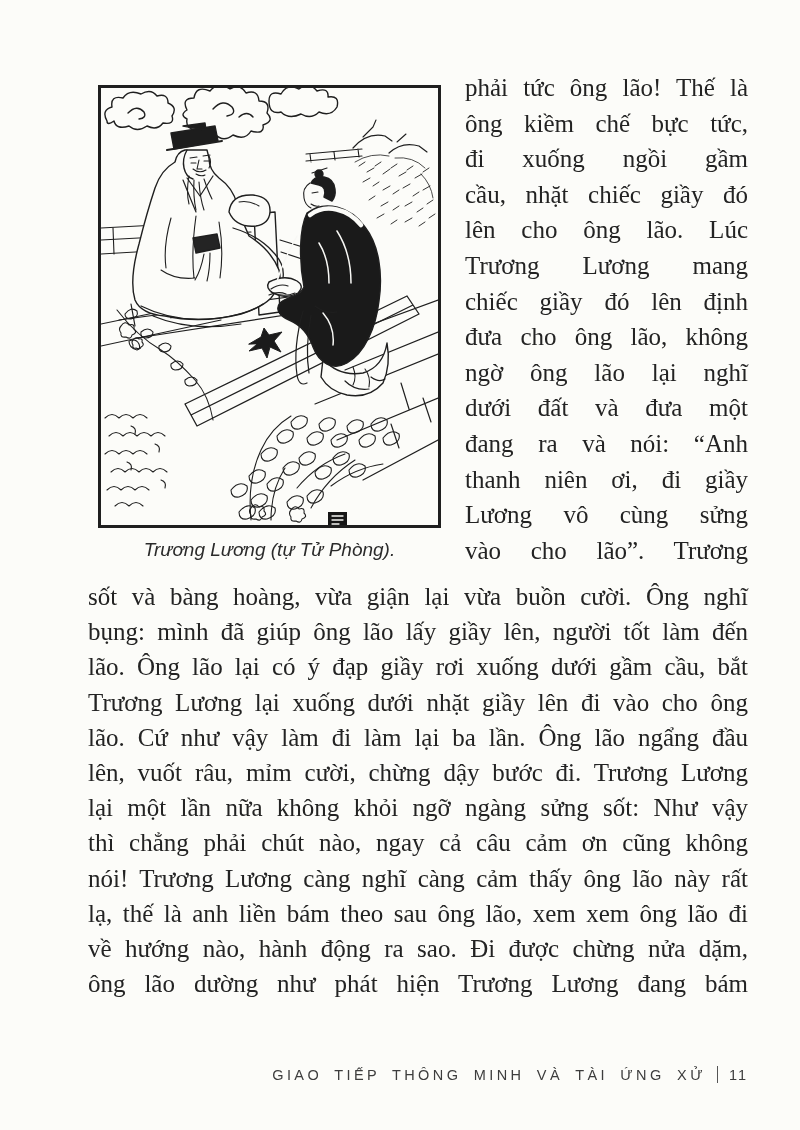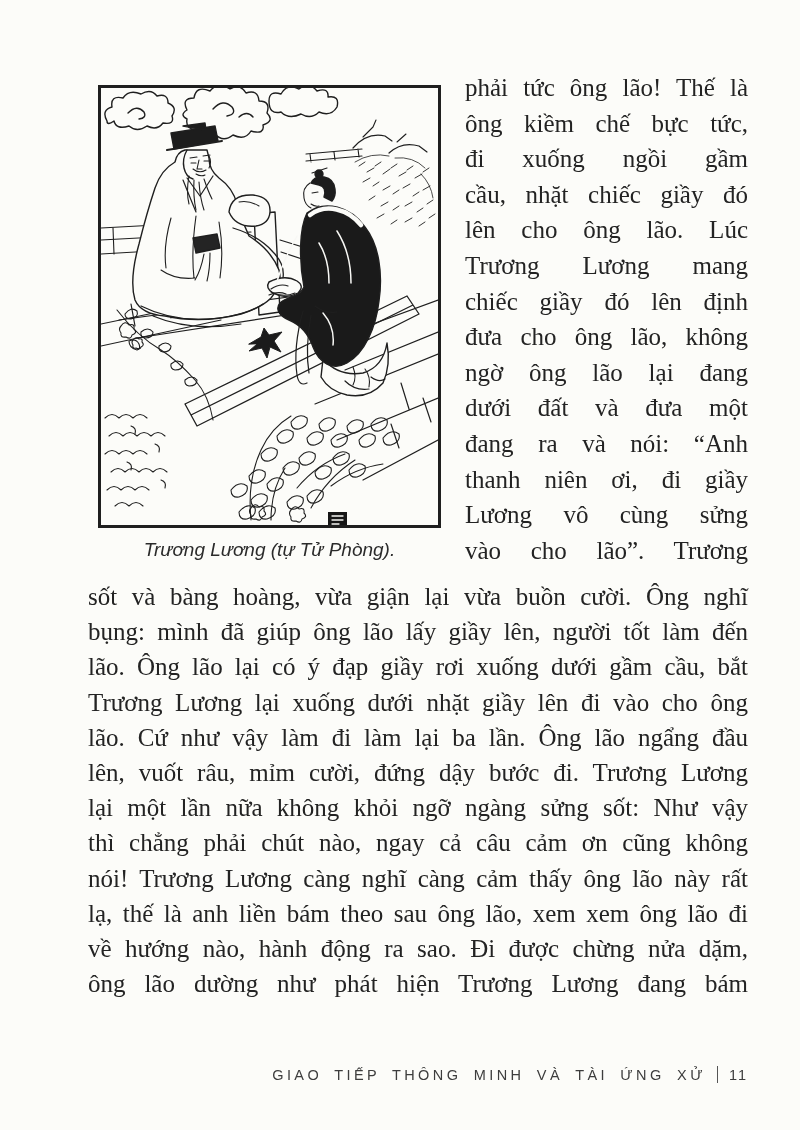--- a/index.html
+++ b/index.html
@@ -175,35 +175,35 @@
 
   <div class="col-right">
     <div class="jline">phải tức ông lão! Thế là</div>
     <div class="jline">ông kiềm chế bực tức,</div>
     <div class="jline">đi xuống ngồi gầm</div>
     <div class="jline">cầu, nhặt chiếc giầy đó</div>
     <div class="jline">lên cho ông lão. Lúc</div>
     <div class="jline">Trương Lương mang</div>
     <div class="jline">chiếc giầy đó lên định</div>
     <div class="jline">đưa cho ông lão, không</div>
-    <div class="jline">ngờ ông lão lại đang</div>
+    <div class="jline">ngờ ông lão lại nghĩ</div>
     <div class="jline">dưới đất và đưa một</div>
     <div class="jline">đang ra và nói: “Anh</div>
     <div class="jline">thanh niên ơi, đi giầy</div>
     <div class="jline">Lương vô cùng sửng</div>
     <div class="jline">vào cho lão”. Trương</div>
   </div>
 
   <div class="body-block">
     <div class="jline">sốt và bàng hoàng, vừa giận lại vừa buồn cười. Ông nghĩ</div>
     <div class="jline">bụng: mình đã giúp ông lão lấy giầy lên, người tốt làm đến</div>
     <div class="jline">lão. Ông lão lại có ý đạp giầy rơi xuống dưới gầm cầu, bắt</div>
     <div class="jline">Trương Lương lại xuống dưới nhặt giầy lên đi vào cho ông</div>
     <div class="jline">lão. Cứ như vậy làm đi làm lại ba lần. Ông lão ngẩng đầu</div>
-    <div class="jline">lên, vuốt râu, mỉm cười, đứng dậy bước đi. Trương Lương</div>
+    <div class="jline">lên, vuốt râu, mỉm cười, chừng dậy bước đi. Trương Lương</div>
     <div class="jline">lại một lần nữa không khỏi ngỡ ngàng sửng sốt: Như vậy</div>
     <div class="jline">thì chẳng phải chút nào, ngay cả câu cảm ơn cũng không</div>
     <div class="jline">nói! Trương Lương càng nghĩ càng cảm thấy ông lão này rất</div>
     <div class="jline">lạ, thế là anh liền bám theo sau ông lão, xem xem ông lão đi</div>
     <div class="jline">về hướng nào, hành động ra sao. Đi được chừng nửa dặm,</div>
     <div class="jline">ông lão dường như phát hiện Trương Lương đang bám</div>
   </div>
 
   <div class="footer">
     <span class="running-title">GIAO TIẾP THÔNG MINH VÀ TÀI ỨNG XỬ</span>

